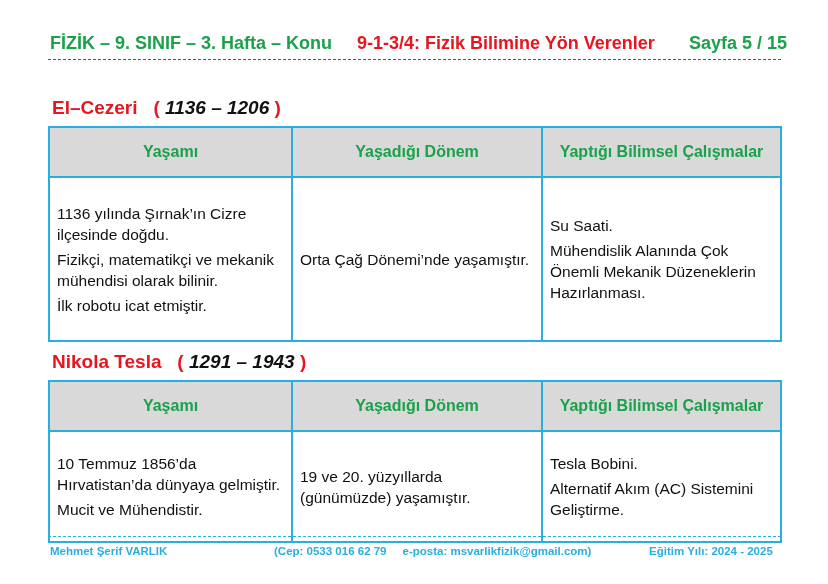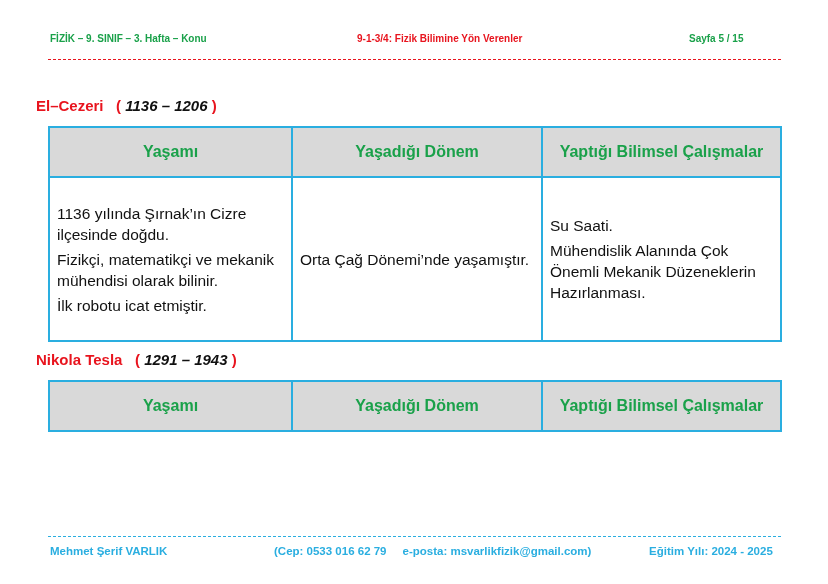--- a/index.html
+++ b/index.html
@@ -1,27 +1,27 @@
 <!DOCTYPE html>
 <html><head>
 <meta charset="utf-8">
 <style>
   html, body { margin: 0; padding: 0; }
   body {
     width: 828px; height: 584px; background: #ffffff; position: relative; overflow: hidden;
     font-family: "Liberation Sans", "DejaVu Sans", sans-serif; color: #111;
   }
-  .hdr { position: absolute; top: 33px; font-size: 10px; font-weight: bold; white-space: nowrap; }
+  .hdr { position: absolute; top: 33px; font-size: 18px; font-weight: bold; white-space: nowrap; }
   .hdr-left { left: 50px; color: #1aa14a; }
   .hdr-mid { left: 357px; color: #e8141e; text-align: center; }
   .hdr-right { left: 689px; color: #1aa14a; }
   .dash-red { position: absolute; left: 48px; top: 59px; width: 733px; height: 0; border-top: 1.5px dashed #e8141e; }
   .dash-blue { position: absolute; left: 48px; top: 536px; width: 733px; height: 0; border-top: 1.5px dashed #2aaee0; }
 
-  .sec-title { position: absolute; left: 36px; font-size: 15px; font-weight: bold; color: #e8141e; white-space: nowrap; }
+  .sec-title { position: absolute; left: 52px; font-size: 19px; font-weight: bold; color: #e8141e; white-space: nowrap; }
   .sec-title .years { font-style: italic; color: #111; }
   .sec-title .paren { color: #e8141e; font-style: normal; }
 
   table.grid {
     position: absolute; left: 48px; width: 732px; border-collapse: collapse; table-layout: fixed;
   }
   table.grid th, table.grid td { border: 2px solid #2aaee0; }
   table.grid th {
     background: #d9d9d9; color: #1aa14a; font-size: 16px; font-weight: bold; height: 24px; padding: 12px; text-align: center;
   }
@@ -86,19 +86,32 @@
       <col style="width:243px">
       <col style="width:250px">
       <col style="width:239px">
     </colgroup>
   <tbody>
       <tr>
     <th>Yaşamı</th>
     <th>Yaşadığı Dönem</th>
     <th>Yaptığı Bilimsel Çalışmalar</th>
   </tr>
+  <tr style="height:111px;">
+    <td>
+      <p>10 Temmuz 1856’da Hırvatistan’da dünyaya gelmiştir.</p>
+      <p>Mucit ve Mühendistir.</p>
+    </td>
+    <td>
+      <p>19 ve 20. yüzyıllarda (günümüzde) yaşamıştır.</p>
+    </td>
+    <td>
+      <p>Tesla Bobini.</p>
+      <p>Alternatif Akım (AC) Sistemini Geliştirme.</p>
+    </td>
+  </tr>
 </tbody>
   </table>
 
 <div class="dash-blue"></div>
 <div class="ftr ftr-name">Mehmet Şerif VARLIK</div>
 <div class="ftr ftr-contact" style="white-space:pre;">(Cep: 0533 016 62 79     e-posta: msvarlikfizik@gmail.com)</div>
 <div class="ftr ftr-year">Eğitim Yılı: 2024 - 2025</div>
 
 </body></html>

